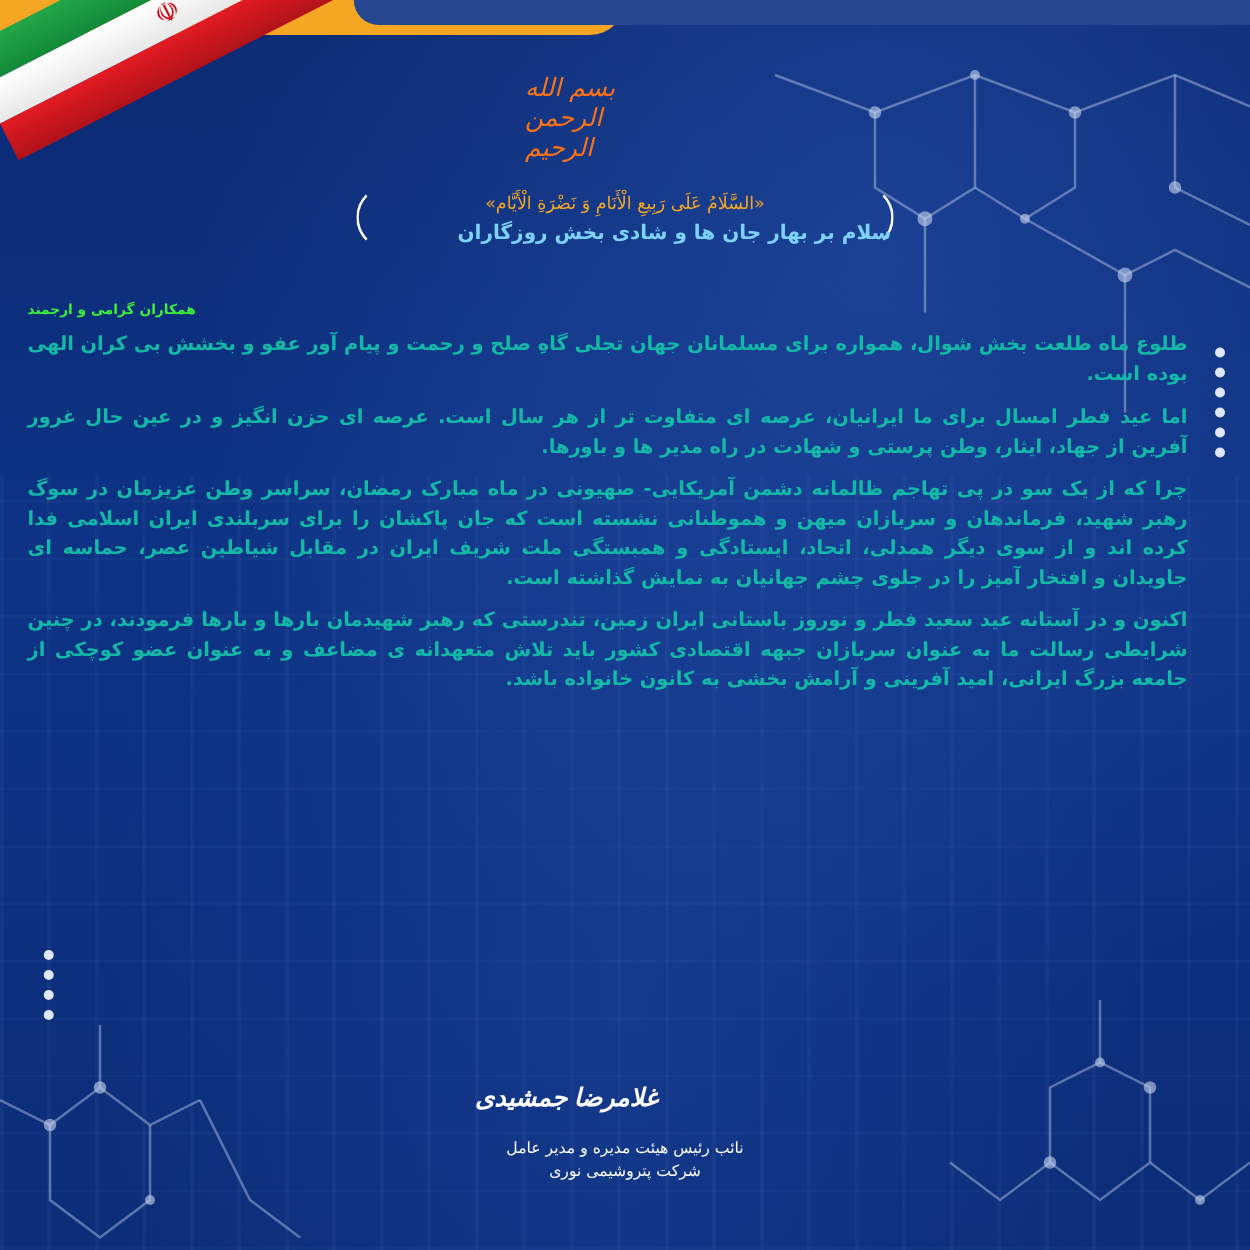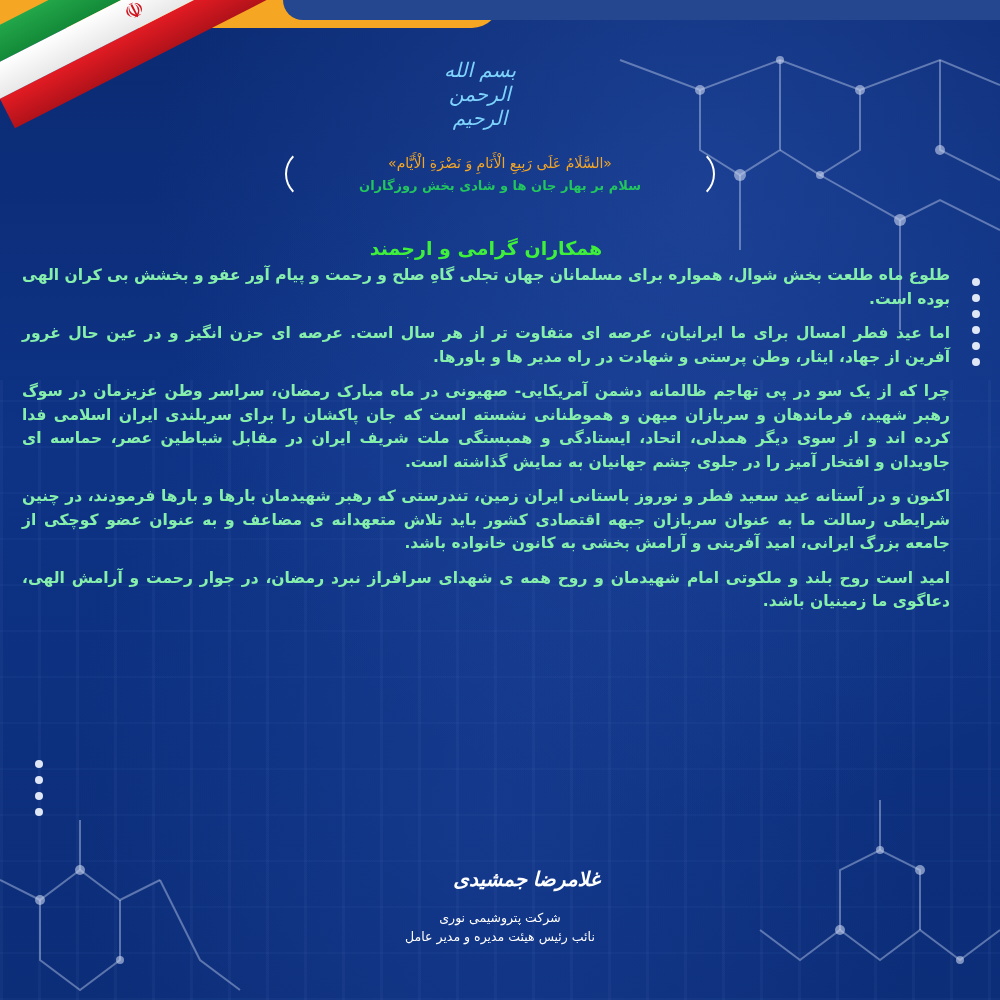--- a/index.html
+++ b/index.html
@@ -54,68 +54,68 @@
     .flag .red { background: linear-gradient(180deg,#e31b23,#b1121a); }
     .flag .emblem {
       position: absolute; left: 150px; top: 4px; color: #d0111c;
       font-size: 22px; line-height: 24px; font-weight: bold;
     }
 
     
     .bismillah {
       position: absolute; left: 420px; top: 58px; width: 120px; height: 70px;
       font-family: "DejaVu Serif", serif; font-size: 20px; line-height: 24px;
-      color: #7dd3fc; text-align: center; direction: rtl; font-style: italic;
+      color: #f97316; text-align: left; direction: rtl; font-style: italic;
     }
 
     
     .greeting {
       position: absolute; left: 285px; top: 148px; width: 430px; height: 52px;
       border: 2px solid #ffffff; border-radius: 26px;
       border-top-color: transparent; border-bottom-color: transparent;
     }
     .greeting-line1 {
       position: absolute; left: 0; right: 0; top: 2px;
       text-align: center; direction: rtl; color: #f5a623;
       font-weight: normal; font-size: 14px; line-height: 22px;
     }
     .greeting-line2 {
       position: absolute; left: 0; right: 0; top: 25px;
-      text-align: center; direction: rtl; color: #22c55e;
-      font-weight: bold; font-size: 13px; line-height: 22px;
+      direction: rtl; color: #7dd3fc;
+      font-weight: bold; font-size: 16px; line-height: 22px;
     }
 
     
     .content {
       position: absolute; left: 22px; top: 236px; width: 928px;
       direction: rtl; text-align: justify;
     }
     .salutation {
-      color: #3ff03a; font-weight: bold; font-size: 19px; line-height: 24px;
-      text-align: center; margin-bottom: 4px;
+      color: #3ff03a; font-weight: bold; font-size: 11px; line-height: 24px;
+      text-align: left; margin-bottom: 4px;
     }
     .para {
       font-weight: bold; font-size: 15.5px; line-height: 23.5px;
-      color: #86efac; margin-bottom: 11px;
+      color: #14b8a6; margin-bottom: 11px;
       text-align-last: right;
     }
 
     
     .dots { position: absolute; width: 10px; }
     .dots span {
       display: block; width: 8px; height: 8px; border-radius: 50%;
       background: #dfe6f5; margin-bottom: 8px;
     }
     .dots.right { left: 972px; top: 278px; }
     .dots.left { left: 35px; top: 760px; }
 
     
     .signature {
-      position: absolute; left: 400px; top: 866px; width: 200px; text-align: right;
-      font-family: Liberation Sans, sans-serif; font-style: italic; font-weight: bold;
+      position: absolute; left: 380px; top: 866px; width: 200px; text-align: left;
+      font-family: Liberation Serif, serif; font-style: italic; font-weight: bold;
       font-size: 20px; line-height: 26px; direction: rtl;
     }
     .sig-title {
       position: absolute; left: 350px; top: 908px; width: 300px; text-align: center;
       direction: rtl; font-size: 12.5px; line-height: 19px; color: #ffffff;
     }
   </style>
 </head>
 <body>
 
@@ -190,20 +190,19 @@
   <span></span>
   <span></span>
 </div>
 
 <div class="content">
   <div class="salutation">همکاران گرامی و ارجمند</div>
   <p class="para">طلوع ماه طلعت بخش شوال، همواره برای مسلمانان جهان تجلی گاهِ صلح و رحمت و پیام آور عفو و بخشش بی کران الهی بوده است.</p>
   <p class="para">اما عید فطر امسال برای ما ایرانیان، عرصه ای متفاوت تر از هر سال است. عرصه ای حزن انگیز و در عین حال غرور آفرین از جهاد، ایثار، وطن پرستی و شهادت در راه مدیر ها و باورها.</p>
   <p class="para">چرا که  از یک سو در پی تهاجم ظالمانه دشمن آمریکایی- صهیونی در ماه مبارک رمضان، سراسر وطن عزیزمان در سوگ رهبر شهید، فرماندهان و سربازان میهن و هموطنانی نشسته است که جان پاکشان را برای سربلندی ایران اسلامی فدا کرده اند و از سوی دیگر همدلی، اتحاد، ایستادگی و همبستگی ملت شریف ایران در مقابل شیاطین عصر، حماسه ای جاویدان و افتخار آمیز را در جلوی چشم جهانیان به نمایش گذاشته است.</p>
   <p class="para">اکنون و در آستانه عید سعید فطر و نوروز باستانی ایران زمین، تندرستی که رهبر شهیدمان بارها و بارها فرمودند، در چنین شرایطی رسالت ما به عنوان سربازان جبهه اقتصادی کشور باید تلاش متعهدانه ی مضاعف و به عنوان عضو کوچکی از جامعه بزرگ ایرانی، امید آفرینی و آرامش بخشی به کانون خانواده باشد.</p>
-  <p class="para">امید است روح بلند و ملکوتی امام شهیدمان و روح همه ی شهدای سرافراز نبرد رمضان، در جوار رحمت و آرامش الهی، دعاگوی ما زمینیان باشد.</p>
 </div>
 
 <div class="signature">غلامرضا جمشیدی</div>
 <div class="sig-title">
+  <div>نائب رئیس هیئت مدیره و مدیر عامل</div>
   <div>شرکت پتروشیمی نوری</div>
-  <div>نائب رئیس هیئت مدیره و مدیر عامل</div>
 </div>
 
 </body></html>

